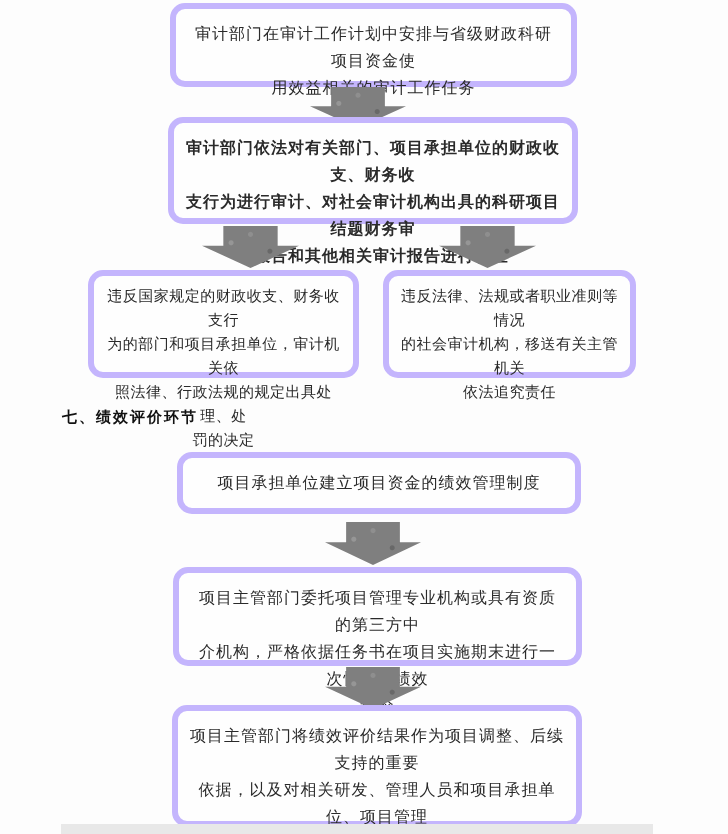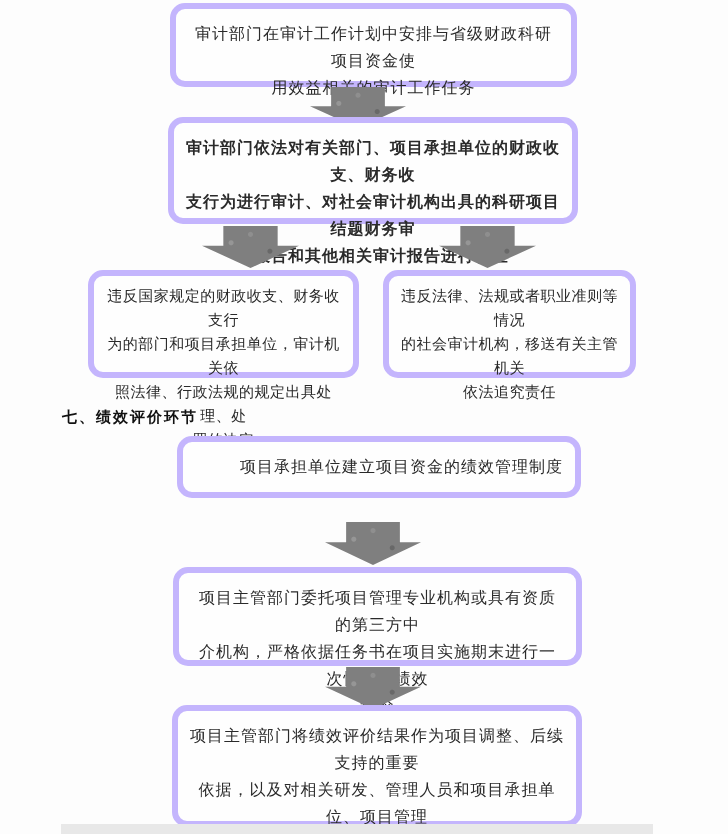--- a/index.html
+++ b/index.html
@@ -58,21 +58,21 @@
   
   .boxA1{left:170px;top:3px;width:407px;height:84px;}
   .arrowA1{left:310px;top:87px;width:96px;height:41px;}
   .boxA2{left:168px;top:117px;width:410px;height:107px;font-weight:bold;}
   .arrowA2{left:202px;top:226px;width:97px;height:42px;}
   .arrowA3{left:439px;top:226px;width:97px;height:42px;}
   .boxA3L{left:88px;top:270px;width:271px;height:108px;}
   .boxA3R{left:383px;top:270px;width:253px;height:108px;}
 
   
-  .boxB1{left:177px;top:436px;width:404px;height:62px;text-align:right;}
+  .boxB1{left:177px;top:452px;width:404px;height:62px;}
   .arrowB1{left:325px;top:522px;width:96px;height:43px;}
   .boxB2{left:173px;top:567px;width:409px;height:99px;}
   .arrowB2{left:325px;top:667px;width:96px;height:42px;}
   .boxB3{left:172px;top:705px;width:410px;height:122px;}
 </style>
 </head>
 <body>
 
 <div class="page">
 

